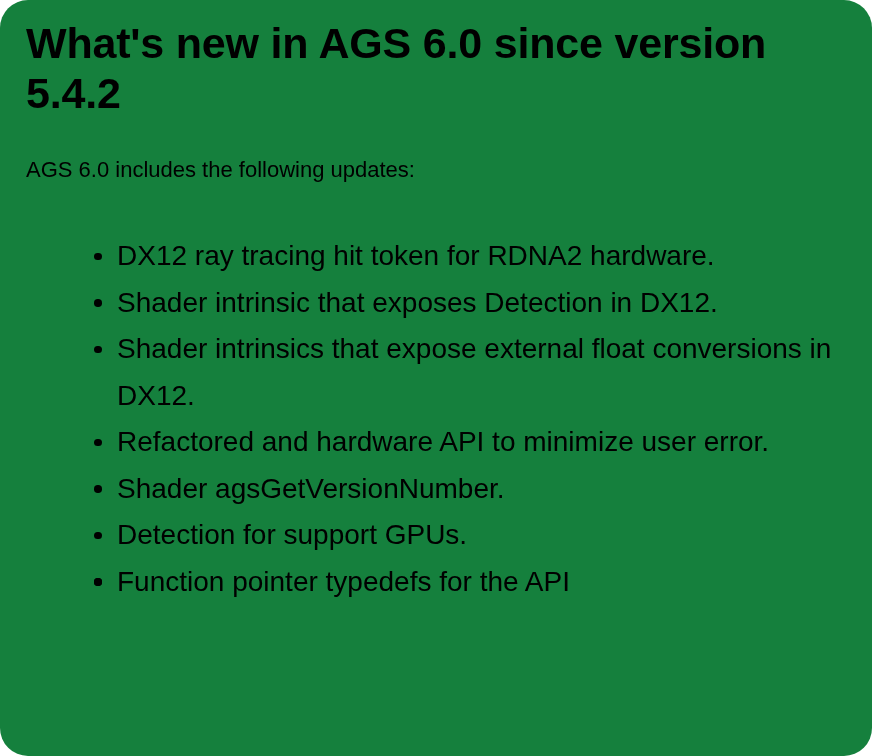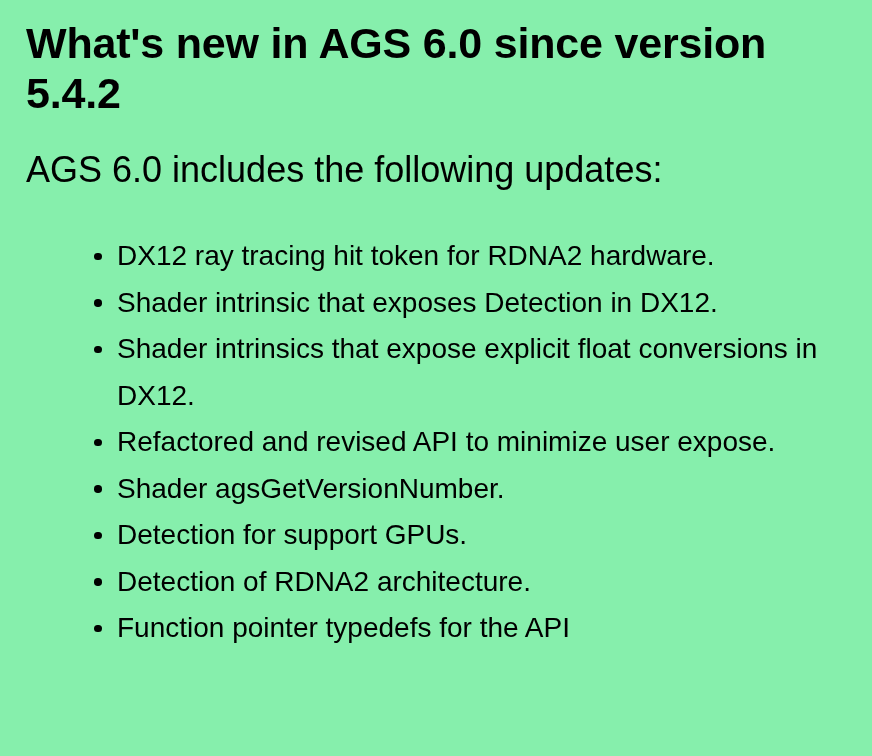--- a/index.html
+++ b/index.html
@@ -14,42 +14,43 @@
     font-family: "Liberation Sans", sans-serif;
     color: #000000;
     -webkit-font-smoothing: antialiased;
   }
   .page {
     width: 872px;
     height: 756px;
     box-sizing: border-box;
     padding: 9px;
     position: relative;
-    background: #86efac;
+    background: #15803d;
+    border-radius: 28px;
   }
   .doc-title {
     margin: 0;
     padding: 0;
     position: absolute;
     left: 26px;
     top: 18px;
     width: 790px;
     font-size: 43px;
     line-height: 50px;
     font-weight: bold;
     letter-spacing: -0.2px;
     color: #000000;
   }
   .intro-paragraph {
     margin: 0;
     padding: 0;
     position: absolute;
     left: 26px;
     top: 152px;
-    font-size: 36px;
+    font-size: 22px;
     line-height: 36px;
     font-weight: normal;
     color: #000000;
   }
   .updates-list {
     margin: 5px;
     padding: 0;
     position: absolute;
     left: 0;
     top: 228px;
@@ -91,37 +92,36 @@
     <li class="list-item">
       <span class="bullet-marker"></span>
       <span class="item-text">DX12 ray tracing hit token for RDNA2 hardware.</span>
     </li>
     <li class="list-item">
       <span class="bullet-marker"></span>
       <span class="item-text">Shader intrinsic that exposes Detection in DX12.</span>
     </li>
     <li class="list-item">
       <span class="bullet-marker"></span>
-      <span class="item-text">Shader intrinsics that expose explicit float conversions in DX12.</span>
+      <span class="item-text">Shader intrinsics that expose external float conversions in DX12.</span>
     </li>
     <li class="list-item">
       <span class="bullet-marker"></span>
-      <span class="item-text">Refactored and revised API to minimize user expose.</span>
+      <span class="item-text">Refactored and hardware API to minimize user error.</span>
     </li>
     <li class="list-item">
       <span class="bullet-marker"></span>
       <span class="item-text">Shader agsGetVersionNumber.</span>
     </li>
     <li class="list-item">
       <span class="bullet-marker"></span>
       <span class="item-text">Detection for support GPUs.</span>
     </li>
     <li class="list-item">
       <span class="bullet-marker"></span>
-      <span class="item-text">Detection of RDNA2 architecture.</span>
     </li>
     <li class="list-item">
       <span class="bullet-marker"></span>
       <span class="item-text">Function pointer typedefs for the API</span>
     </li>
   </ul>
 
 </div>
 
 </body></html>

